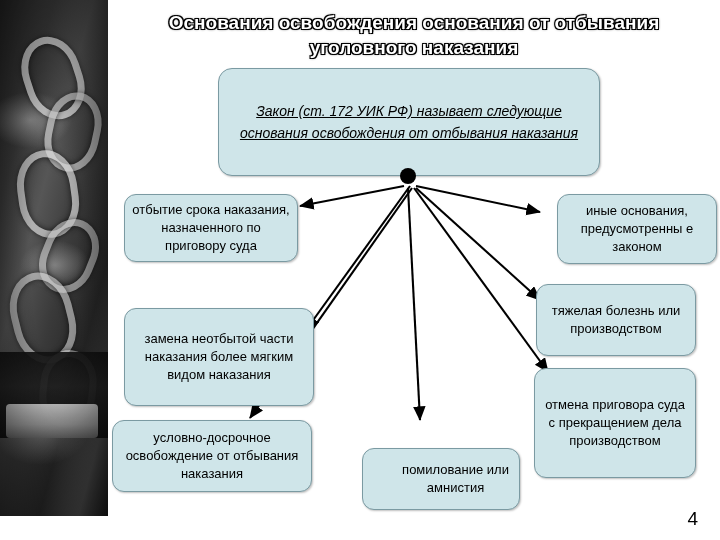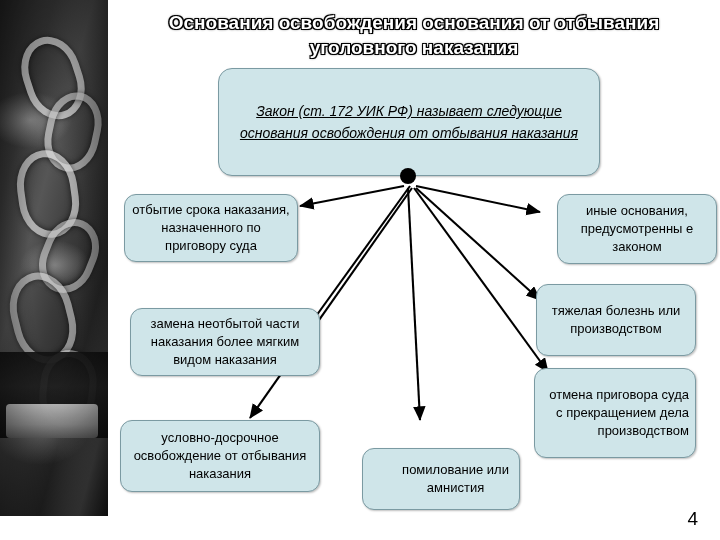--- a/index.html
+++ b/index.html
@@ -113,23 +113,23 @@
     text-decoration: underline;
     line-height: 22px;
     border-radius: 14px;
   }
 
   
   #n-header { left: 218px; top: 68px;  width: 382px; height: 108px; }
   #n-term   { left: 124px; top: 194px; width: 174px; height: 68px; }
   #n-other  { left: 536px; top: 194px; width: 160px; height: 70px; margin-left: 21px; }
   #n-illness{ left: 536px; top: 284px; width: 160px; height: 72px; }
-  #n-replace{ left: 130px; top: 308px; width: 190px; height: 68px; }
-  #n-cancel { left: 534px; top: 368px; width: 162px; height: 90px; text-align: right; }
-  #n-parole { left: 120px; top: 420px; width: 200px; height: 72px; }
+  #n-replace{ left: 124px; top: 308px; width: 190px; height: 98px; }
+  #n-cancel { left: 534px; top: 368px; width: 162px; height: 110px; }
+  #n-parole { left: 112px; top: 420px; width: 200px; height: 72px; }
   #n-pardon { left: 362px; top: 448px; width: 158px; height: 62px; padding-left: 35px; }
 
   .hub {
     position: absolute;
     left: 400px;
     top: 168px;
     width: 16px;
     height: 16px;
     background: #000;
     border-radius: 50%;

